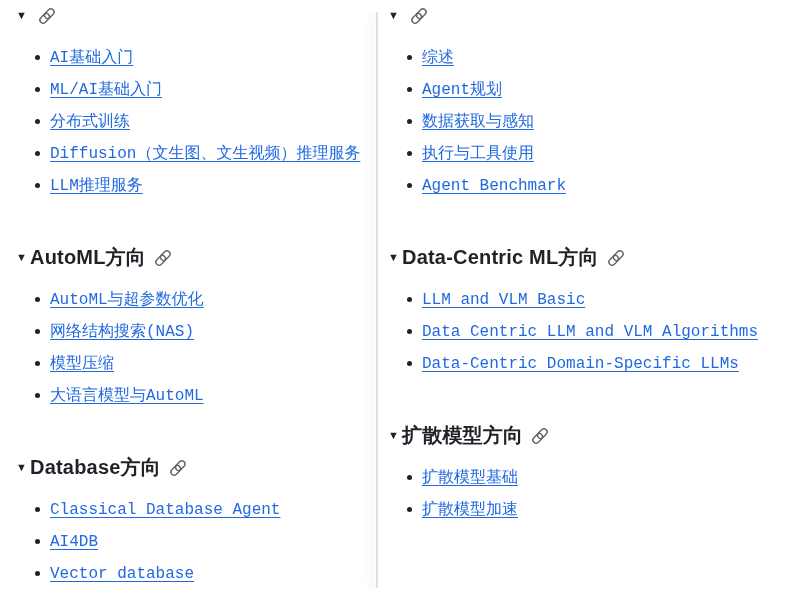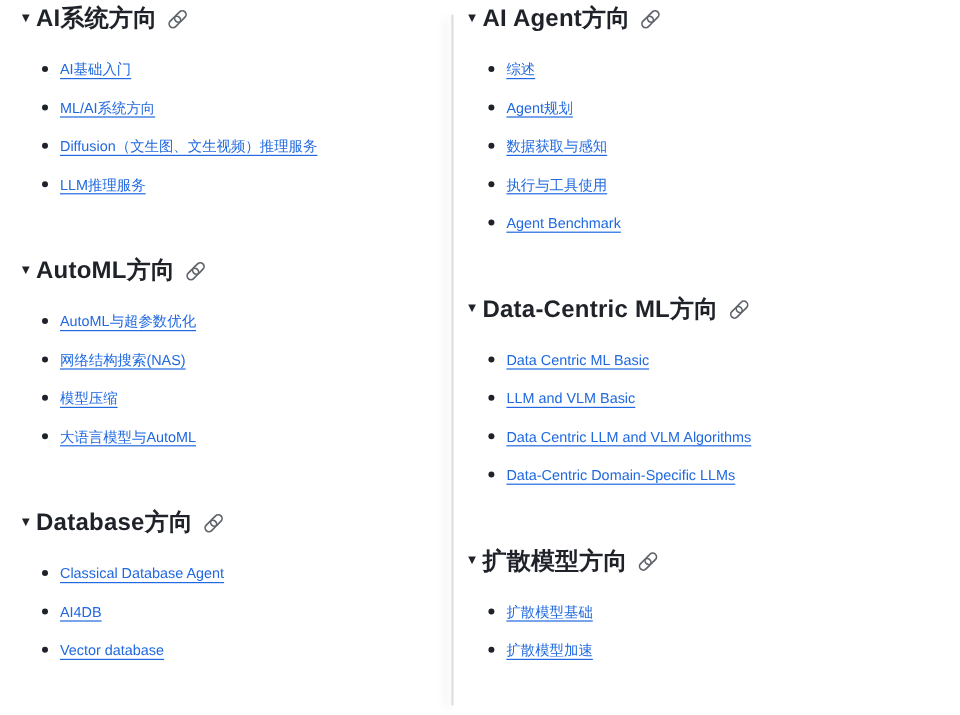--- a/index.html
+++ b/index.html
@@ -70,24 +70,25 @@
     cursor: pointer;
   }
   ul.items {
     list-style: none;
     margin: 19px 0 0 0;
     padding: 0;
   }
   ul.items li {
     position: relative;
     padding-left: 34px;
-    font-size: 12px;
+    font-size: 16px;
     line-height: 22px;
     margin-bottom: 10px;
     white-space: nowrap;
+    font-family: Liberation Mono, monospace;
   }
   ul.items li::before {
     content: "";
     position: absolute;
     left: 19px;
     top: 8px;
     width: 5px;
     height: 5px;
     border-radius: 50%;
     background: #1f2329;
@@ -101,39 +102,41 @@
   }
 </style>
 </head>
 <body>
 
 <div class="page">
   <div class="column column-left" id="col-0">
   <section class="section">
     <div class="section-heading">
       <span class="triangle">▼</span>
-      <span class="heading-text">AI系统方向</span>
       <span class="anchor">
         <svg width="20" height="20" viewBox="0 0 24 24" fill="none" aria-hidden="true">
           <g transform="rotate(-45 12 12)" stroke="#5f646b" stroke-width="1.7">
             <rect x="1.6" y="8.2" width="13" height="7.6" rx="3.8"></rect>
             <rect x="9.4" y="8.2" width="13" height="7.6" rx="3.8"></rect>
           </g>
         </svg>
       </span>
     </div>
     <ul class="items">
   <li class="item">
     <a class="link">AI基础入门</a>
   </li>
 
   <li class="item">
-    <a class="link">ML/AI系统方向</a>
-  </li>
-
+    <a class="link">ML/AI基础入门</a>
+  </li>
+
+  <li class="item">
+    <a class="link">分布式训练</a>
+  </li>
 
   <li class="item">
     <a class="link">Diffusion（文生图、文生视频）推理服务</a>
   </li>
 
   <li class="item">
     <a class="link">LLM推理服务</a>
   </li>
 </ul>
   </section>
@@ -196,21 +199,20 @@
     <a class="link">Vector database</a>
   </li>
 </ul>
   </section>
 </div>
   <div class="divider"></div>
   <div class="column column-right" id="col-1">
   <section class="section">
     <div class="section-heading">
       <span class="triangle">▼</span>
-      <span class="heading-text">AI Agent方向</span>
       <span class="anchor">
         <svg width="20" height="20" viewBox="0 0 24 24" fill="none" aria-hidden="true">
           <g transform="rotate(-45 12 12)" stroke="#5f646b" stroke-width="1.7">
             <rect x="1.6" y="8.2" width="13" height="7.6" rx="3.8"></rect>
             <rect x="9.4" y="8.2" width="13" height="7.6" rx="3.8"></rect>
           </g>
         </svg>
       </span>
     </div>
     <ul class="items">
@@ -243,23 +245,20 @@
       <span class="anchor">
         <svg width="20" height="20" viewBox="0 0 24 24" fill="none" aria-hidden="true">
           <g transform="rotate(-45 12 12)" stroke="#5f646b" stroke-width="1.7">
             <rect x="1.6" y="8.2" width="13" height="7.6" rx="3.8"></rect>
             <rect x="9.4" y="8.2" width="13" height="7.6" rx="3.8"></rect>
           </g>
         </svg>
       </span>
     </div>
     <ul class="items">
-  <li class="item">
-    <a class="link">Data Centric ML Basic</a>
-  </li>
 
   <li class="item">
     <a class="link">LLM and VLM Basic</a>
   </li>
 
   <li class="item">
     <a class="link">Data Centric LLM and VLM Algorithms</a>
   </li>
 
 

